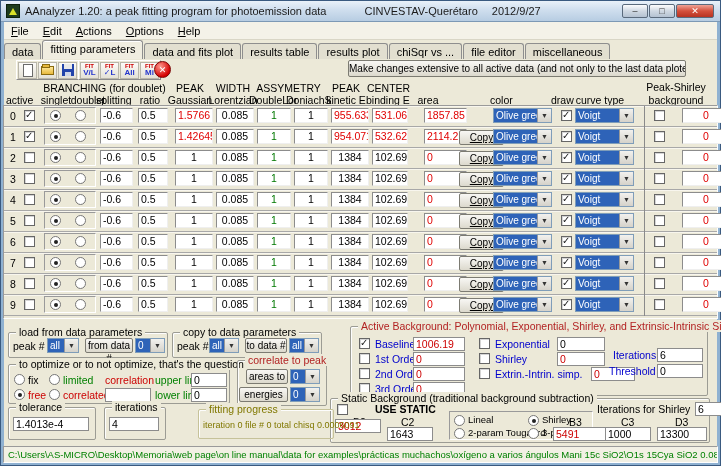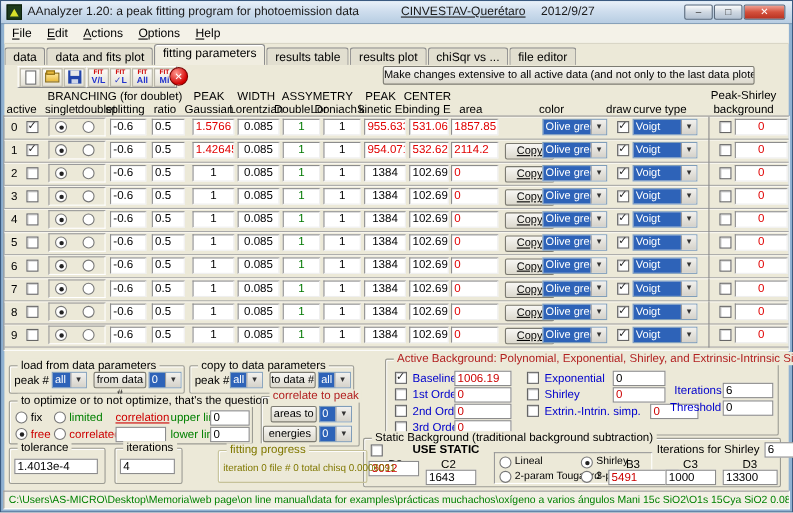--- a/index.html
+++ b/index.html
@@ -6,21 +6,21 @@
   body { width:721px; height:466px; overflow:hidden; font-family:"Liberation Sans","DejaVu Sans",sans-serif; }
   .app { position:relative; width:721px; height:466px; background:#ece9d8;
          box-shadow: inset 0 0 0 1px #3a5a80, inset 0 0 0 4px #8fb1d1; }
   
   .titlebar { position:absolute; left:1px; top:1px; right:1px; height:21px;
     background:linear-gradient(#e9f1f9,#cfdeee 45%,#b7cde2); border-bottom:1px solid #7d99b5;
     display:flex; align-items:center; font-size:11px; color:#1a1a1a; }
   .appicon { width:14px; height:14px; margin:0 5px 0 5px; background:#1d3b1d; border:1px solid #0c200c; position:relative; }
   .appicon::after { content:""; position:absolute; left:2px; top:3px; border-left:4px solid transparent; border-right:4px solid transparent; border-bottom:7px solid #d8e22a; }
   .tb-text { white-space:nowrap; }
-  .tb-org { margin-left:38px;text-decoration:underline; }
+  .tb-org { margin-left:38px; }
   .tb-date { margin-left:14px; }
   .winbtns { position:absolute; right:6px; top:3px; display:flex; gap:1px; }
   .wbtn { width:26px; height:14px; border:1px solid #5a6a7c; border-radius:2px;
     background:linear-gradient(#fdfdfd,#cfd8e2 50%,#b4c2d2); font-size:9px; line-height:12px; text-align:center; color:#333; }
   .wbtn.close { width:38px; background:linear-gradient(#f0a396,#d4503c 50%,#b83322); color:#fff; font-weight:bold; }
   
   .menubar { position:absolute; left:4px; top:22px; right:4px; height:18px; background:#f4f2e8; border-bottom:1px solid #d9d6c6; display:flex; align-items:center; font-size:11px; }
   .menu-item { padding:1px 7px; }
   .menu-item::first-letter { text-decoration:underline; }
   
@@ -73,21 +73,21 @@
   .h-draw{left:547px;width:26px}
   .h-curve{left:567px;width:58px;text-align:center}
   
   .table-frame { position:absolute; left:3px; top:105px; width:715px; height:214px; border:1px solid #9a9a9a; border-bottom-color:#fdfdfd; border-right-color:#fdfdfd; }
   .rows { position:absolute; left:4px; top:106px; width:713px; }
   .trow { position:relative; height:21px; border-bottom:1px solid #a8a8a8; box-shadow:inset 0 1px 0 #f8f6ee; }
   .cell { position:absolute; font-size:10.5px; }
   .field { position:absolute; height:15px; background:#fff; border:1px solid #8c8c8c; border-bottom-color:#efefef; border-right-color:#efefef;
     font-size:10.5px; line-height:13px; padding:0 2px; overflow:hidden; white-space:nowrap; }
   .ctr { text-align:center; }
-  .red { color:#e00000; }
+  .red { color:#e00000;margin-left:14px; }
   .green { color:#007800; }
   .fitted .c-gauss, .fitted .c-kin, .fitted .c-bind { color:#e00000; }
   .cb { position:absolute; width:11px; height:11px; background:#fff; border:1px solid #666; box-shadow:inset 1px 1px 0 #d5d5d5; }
   .cb.checked::after { content:"✓"; position:absolute; left:0px; top:-2px; font-size:10px; font-weight:bold; color:#222; }
   .rb { position:relative; width:11px; height:11px; border-radius:50%; background:#fff; border:1px solid #777; display:inline-block; }
   .rb.on::after { content:""; position:absolute; left:3px; top:3px; width:4px; height:4px; border-radius:50%; background:#222; }
   .radiopanel { position:absolute; display:flex; gap:14px; align-items:center; padding:2px 5px; border:1px solid; border-color:#9a9a9a #fff #fff #9a9a9a; }
   .btn { position:absolute; font-size:10px; background:linear-gradient(#f8f7f4,#dcd9cd); border:1px solid #7c7b72; border-radius:2px; text-align:center; line-height:13px; font-family:inherit; }
   .c-copy { text-decoration:underline; }
   .dd { position:absolute; height:15px; display:flex; background:#fff; border:1px solid #7f9db9; font-size:10px; }
@@ -147,26 +147,27 @@
   <div class="menubar">
     <span class="menu-item">File</span>
     <span class="menu-item">Edit</span>
     <span class="menu-item">Actions</span>
     <span class="menu-item">Options</span>
     <span class="menu-item">Help</span>
   </div>
 
   <div class="tabbar">
     <span class="tab">data</span>
+    <span class="tab active">fitting parameters</span>
     <span class="tab">data and fits plot</span>
-    <span class="tab active">fitting parameters</span>
     <span class="tab">results table</span>
     <span class="tab">results plot</span>
     <span class="tab">chiSqr vs ...</span>
     <span class="tab">file editor</span>
+    <span class="tab">miscellaneous</span>
   </div>
 
   <div class="toolbar">
     <span class="icon-group" style="left:12px;">
       <span class="tbtn">
           <span class="ic-new"></span>
         </span>
       <span class="tbtn">
           <span class="ic-open"></span>
         </span>
@@ -584,21 +585,21 @@
       <span class="lbl bluel" style="left:258px;top:38px;">Threshold</span>
       <span class="sfield" style="left:306px;top:37px;width:46px;">0</span>
     </div>
 
     <div class="group" style="left:8px;top:44px;width:222px;height:40px;">
       <span class="gtitle">to optimize or to not optimize, that's the question</span>
       <span class="rb" style="position:absolute;left:5px;top:9px;"></span>
       <span class="lbl" style="left:19px;top:9px;">fix</span>
       <span class="rb" style="position:absolute;left:40px;top:9px;"></span>
       <span class="lbl greenl" style="left:54px;top:9px;">limited</span>
-      <span class="lbl redl" style="left:96px;top:9px;text-decoration:underline;">correlation</span>
+      <span class="lbl redl" style="left:96px;top:9px;">correlation</span>
       <span class="lbl greenl" style="left:146px;top:9px;">upper limit</span>
       <span class="sfield" style="left:182px;top:8px;width:36px;">0</span>
       <span class="rb on" style="position:absolute;left:5px;top:24px;"></span>
       <span class="lbl redl" style="left:19px;top:24px;">free</span>
       <span class="rb" style="position:absolute;left:40px;top:24px;"></span>
       <span class="lbl redl" style="left:54px;top:24px;">correlated</span>
       <span class="sfield" style="left:96px;top:23px;width:46px;"></span>
       <span class="lbl greenl" style="left:146px;top:24px;">lower limit</span>
       <span class="sfield" style="left:182px;top:23px;width:36px;">0</span>
     </div>

